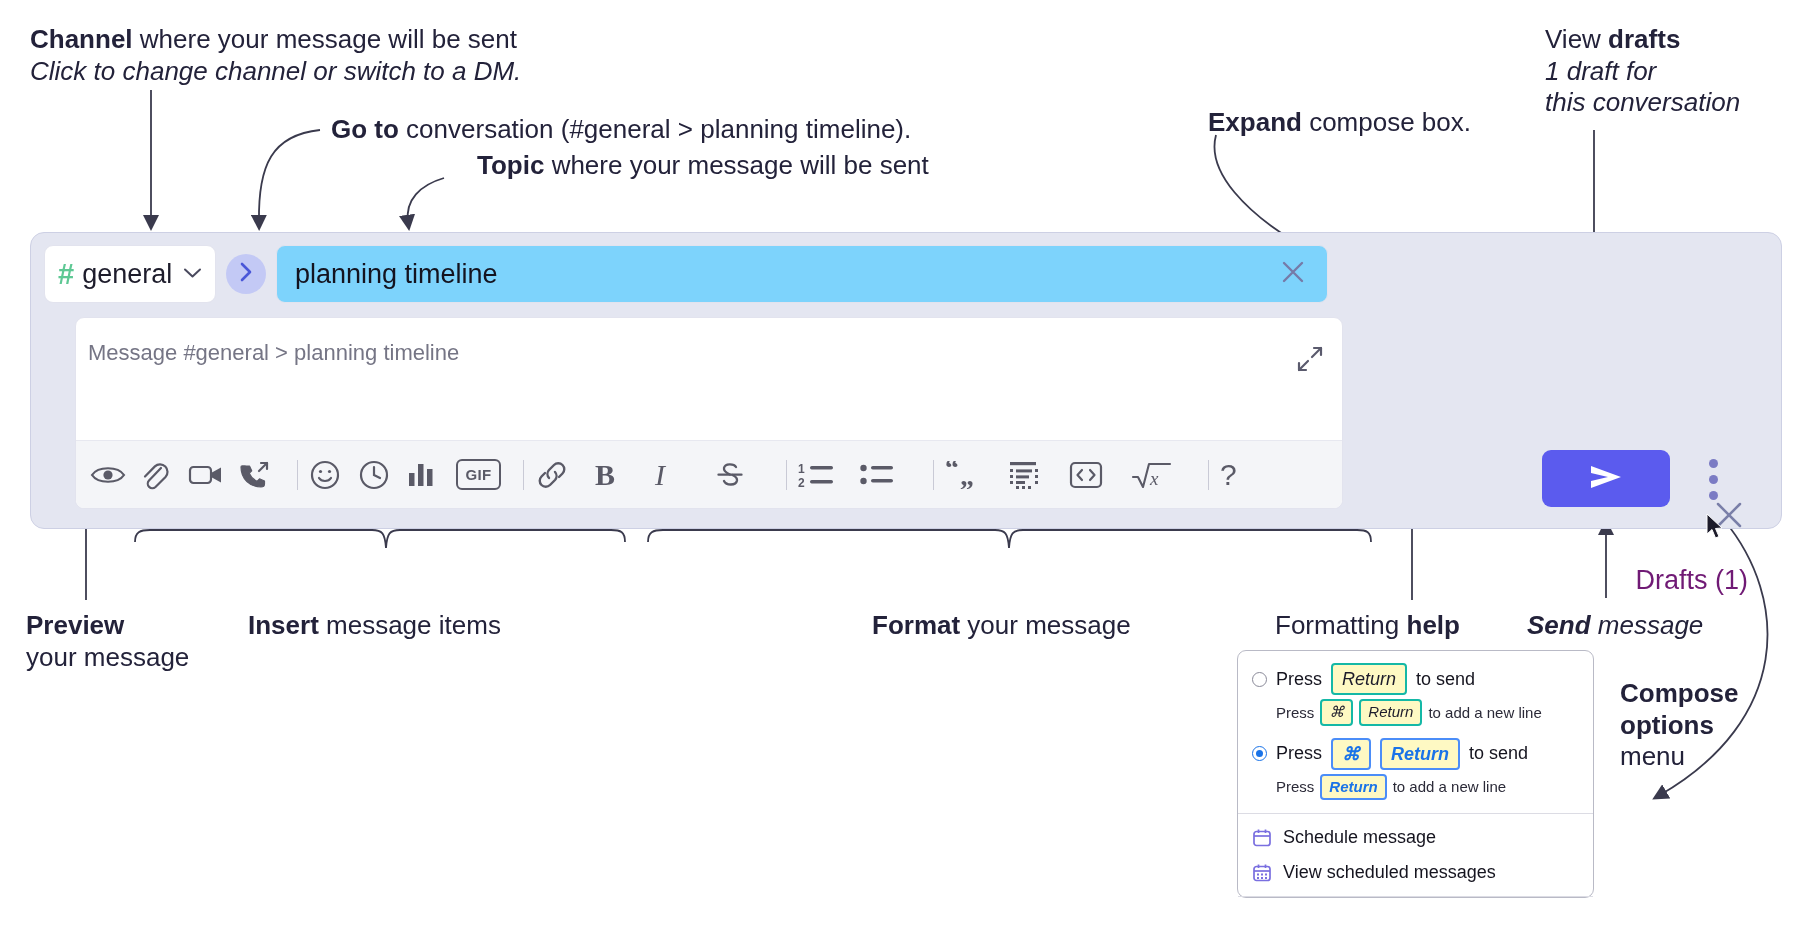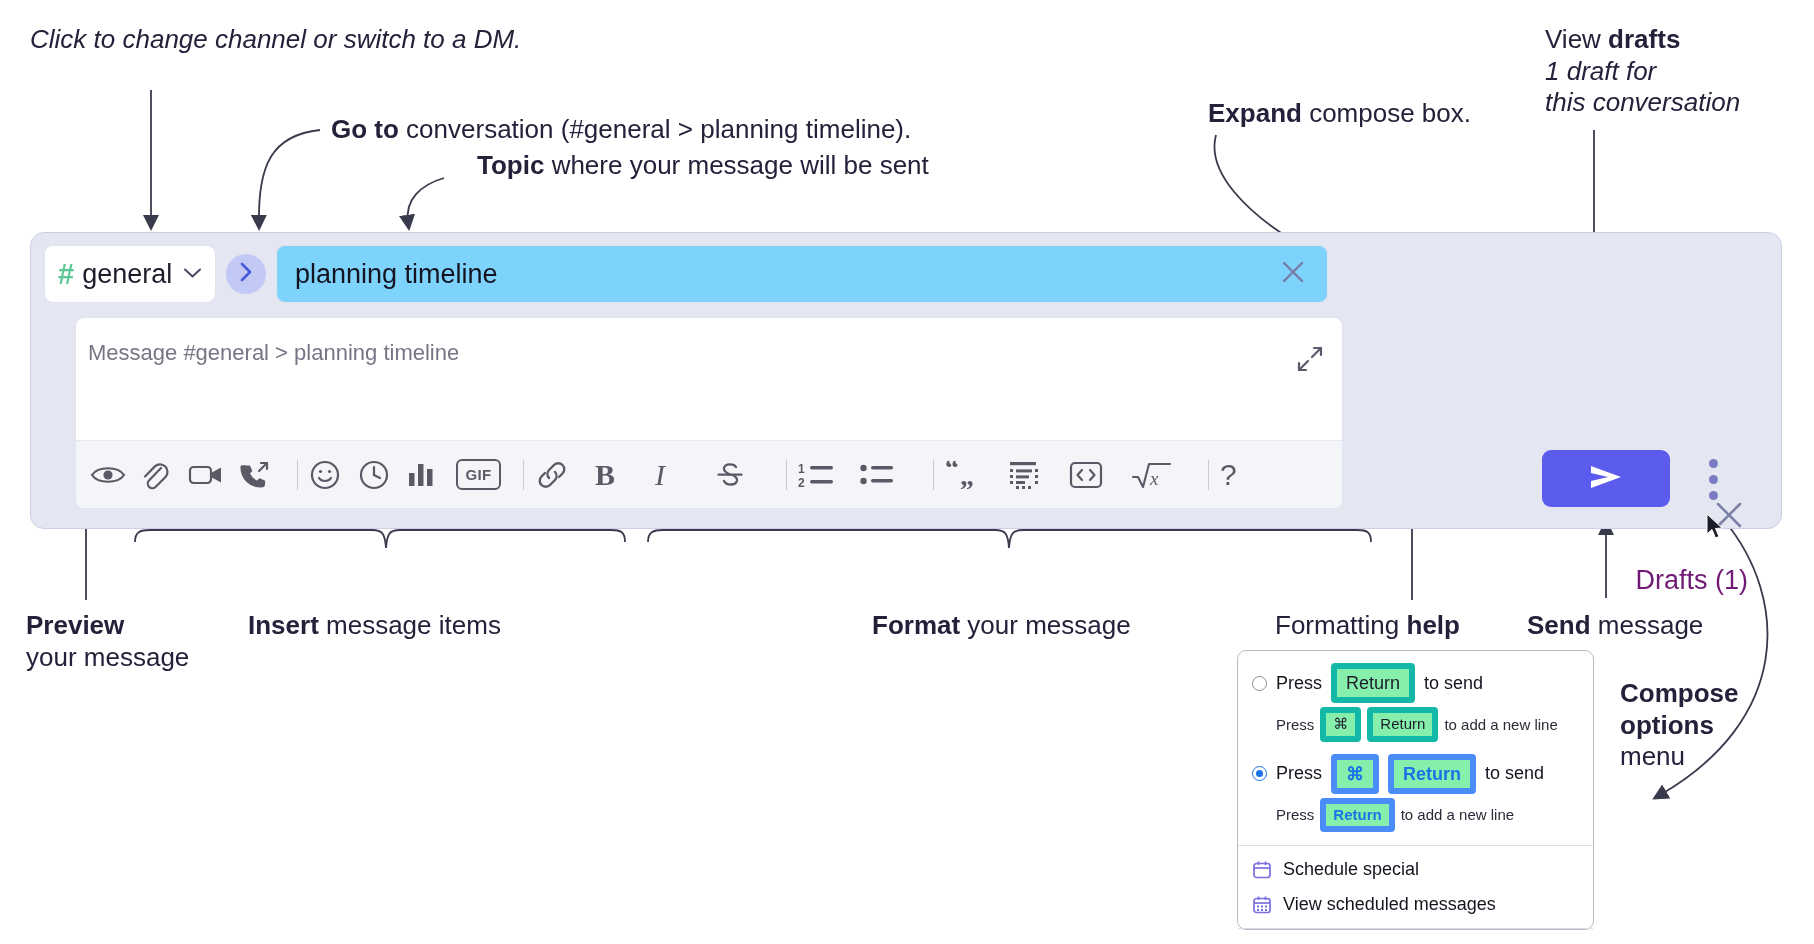--- a/index.html
+++ b/index.html
@@ -109,22 +109,22 @@
   }
   .menu-sect{padding:11px 0 9px 0;}
   .menu-divider{height:1px;background:#dcdce4;}
   .radio-row{display:flex;align-items:center;gap:9px;padding:1px 14px 0 14px;}
   .radio{width:15px;height:15px;border-radius:50%;border:1.6px solid #8a8a99;box-sizing:border-box;flex:0 0 auto;}
   .radio.on{border:1.6px solid #1a73e8;position:relative;}
   .radio.on::after{content:"";position:absolute;left:3px;top:3px;width:7px;height:7px;border-radius:50%;background:#1a73e8;}
   .radio-row .txt{font-size:18px;}
   .sub-row{display:flex;align-items:center;gap:6px;padding:4px 14px 4px 38px;font-size:15px;color:#2b2a38;}
   .key{
-    border:6px solid #14b8a6;border-radius:4px;padding:1px 7px;
-    font-size:15px;line-height:1.35;color:#1d1c2b;background:#86efac;display:inline-block;
+    border:2px solid #14b8a6;border-radius:4px;padding:1px 7px;
+    font-size:15px;line-height:1.35;color:#1d1c2b;background:#fef9c3;display:inline-block;font-style:italic;
   }
   .key.blue{border-color:#4b8df8;color:#1a73e8;font-weight:700;}
   .key.big{font-size:18px;padding:2px 9px;}
   .m-item{display:flex;align-items:center;gap:11px;padding:7px 14px;font-size:18px;}
   .m-icon{width:20px;height:20px;color:#7a6fe0;flex:0 0 auto;}
 
   .cursor{position:absolute;left:1705px;top:512px;}
 </style>
 </head>
 <body>
@@ -155,32 +155,33 @@
     <path d="M648,542 C648,532 653,530 663,530 L995,530 C1005,530 1008,533 1009,548 C1010,533 1013,530 1023,530 L1357,530 C1367,530 1371,532 1371,542" stroke="#3a3a4d" stroke-width="1.8" fill="none"></path>
 
     <path d="M1412,600 L1412,520" stroke="#3a3a4d" stroke-width="1.8" fill="none" marker-end="url(#ah)"></path>
 
     <path d="M1606,598 L1606,528" stroke="#3a3a4d" stroke-width="1.8" fill="none" marker-end="url(#ah)"></path>
 
     <path d="M1724,520 C1790,600 1790,720 1660,795" stroke="#3a3a4d" stroke-width="1.8" fill="none" marker-end="url(#ah)"></path>
   </svg>
 
   <div class="anno" style="left:30px;top:24px;">
+    <div><b>Channel</b><span> where your message will be sent</span></div>
     <div class="it">Click to change channel or switch to a DM.</div>
   </div>
 
   <div class="anno" style="left:331px;top:106px;margin-top:8px;">
     <b>Go to</b><span> conversation (#general &gt; planning timeline).</span>
   </div>
 
   <div class="anno" style="left:477px;top:150px;">
     <b>Topic</b><span> where your message will be sent</span>
   </div>
 
-  <div class="anno" style="left:1208px;top:98px;">
+  <div class="anno" style="left:1208px;top:107px;">
     <b>Expand</b><span> compose box.</span>
   </div>
 
   <div class="anno" style="left:1545px;top:24px;">
     <div><span>View </span><b>drafts</b></div>
     <div class="it">1 draft for</div>
     <div class="it">this conversation</div>
   </div>
 
   <div class="compose-panel">
@@ -413,21 +414,21 @@
   </div>
 
   <div class="anno" style="left:872px;top:610px;">
     <b>Format</b><span> your message</span>
   </div>
 
   <div class="anno" style="left:1275px;top:610px;">
     <span>Formatting </span><b>help</b>
   </div>
 
-  <div class="anno" style="left:1527px;top:610px;">
+  <div class="anno" style="left:1527px;top:610px;font-style:italic;">
     <b>Send</b><span> message</span>
   </div>
 
   <div class="anno" style="left:1620px;top:678px;">
     <div><b>Compose</b></div>
     <div><b>options</b></div>
     <div>menu</div>
   </div>
 
   <div class="menu">
@@ -466,21 +467,21 @@
     <div class="menu-sect" style="padding:6px 0;">
       <div class="m-item">
         <span class="m-icon">
           <svg width="20" height="20" viewBox="0 0 20 20" fill="none" stroke="#7a6fe0" stroke-width="1.7">
             <rect x="2" y="3.5" width="16" height="14" rx="2.5"></rect>
             <path d="M2 8 L18 8"></path>
               <path d="M6.5 1.5 L6.5 5"></path>
               <path d="M13.5 1.5 L13.5 5"></path>
           </svg>
         </span>
-        <span>Schedule special</span>
+        <span>Schedule message</span>
       </div>
       <div class="m-item">
         <span class="m-icon">
           <svg width="20" height="20" viewBox="0 0 20 20" fill="none" stroke="#7a6fe0" stroke-width="1.7">
             <rect x="2" y="3.5" width="16" height="14" rx="2.5"></rect>
             <path d="M2 8 L18 8"></path>
               <path d="M6.5 1.5 L6.5 5"></path>
               <path d="M13.5 1.5 L13.5 5"></path>
             <g fill="#7a6fe0" stroke="none">
               <rect x="5" y="10.5" width="2" height="2"></rect>

